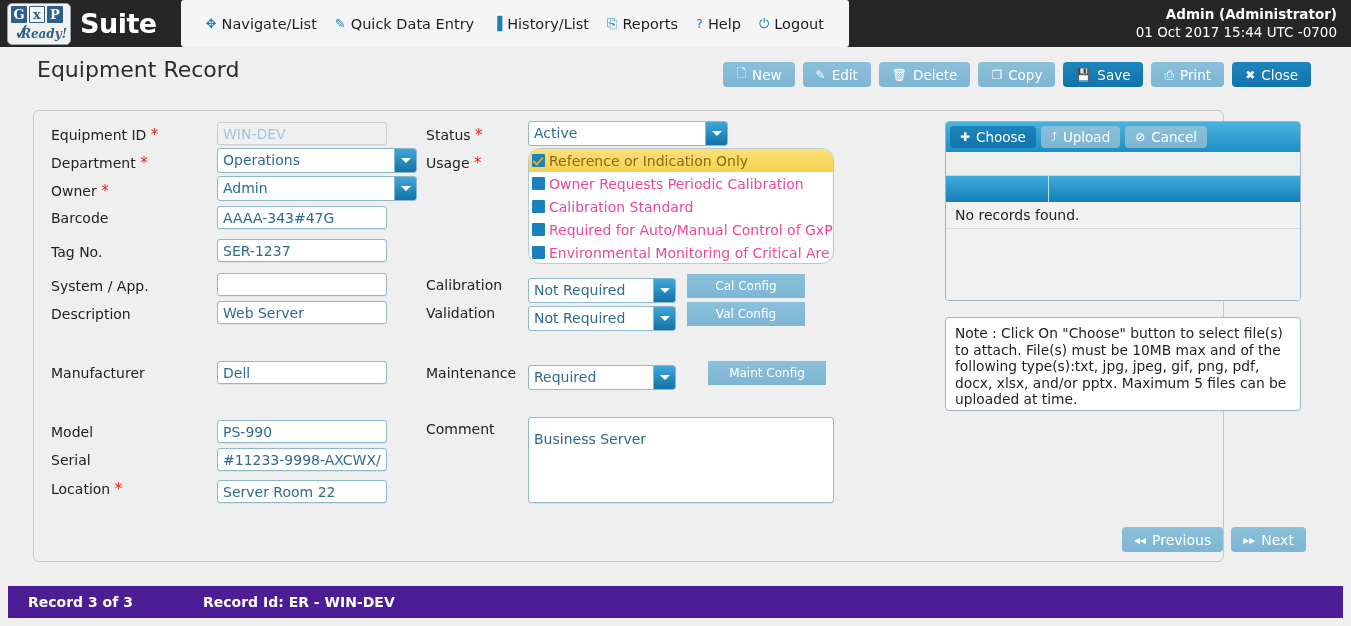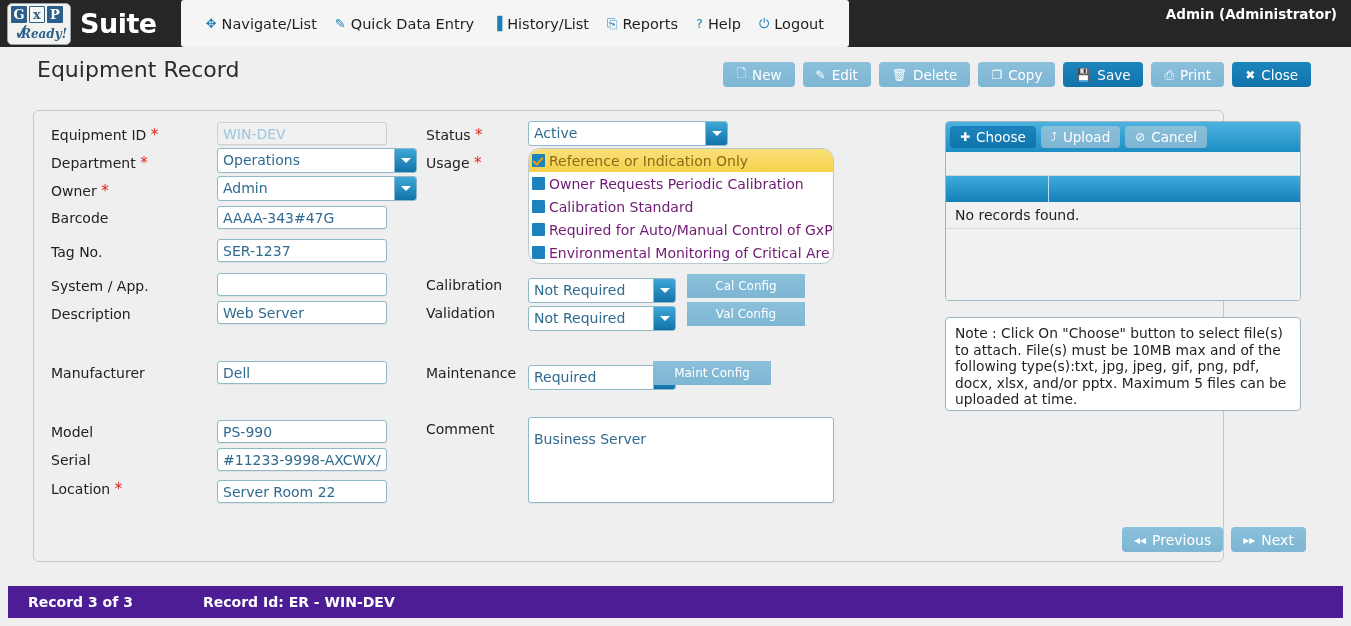--- a/index.html
+++ b/index.html
@@ -206,21 +206,21 @@
     overflow: hidden;
     box-shadow: inset 0 1px 2px rgba(0,0,0,0.10);
   }
   .mitem {
     display: flex;
     align-items: center;
     gap: 4px;
     height: 23px;
     padding: 0 3px;
     font-size: 14px;
-    color: #701a75;
+    color: #ec4899;
     white-space: nowrap;
     cursor: pointer;
   }
   .mitem .cbox {
     width: 13px; height: 13px;
     background: #1b82bd;
     flex: 0 0 13px;
     position: relative;
     border-radius: 1px;
   }
@@ -378,20 +378,21 @@
       <span>Help</span>
     </div>
     <div class="navitem">
       <span class="nicon">⏻</span>
       <span>Logout</span>
     </div>
   </div>
 
   <div class="userinfo">
     <div class="uname">Admin (Administrator)</div>
+    <div>01 Oct 2017 15:44 UTC -0700</div>
   </div>
 </div>
 
 <div class="titlerow">
   <div class="pagetitle">Equipment Record</div>
 </div>
 
 <div class="toolbar">
   <div class="btn">
     <span class="bic">🗋</span>
@@ -527,21 +528,21 @@
         </div>
     </div>
     <div class="cfgbtn" style="left:653px; top:191px; width:118px;">Val Config</div>
 
     <div class="combo" style="left:494px; top:254px; width:148px;">
       <div class="cval">Required</div>
       <div class="carrow">
           <i></i>
         </div>
     </div>
-    <div class="cfgbtn" style="left:619px; top:250px; width:118px;">Maint Config</div>
+    <div class="cfgbtn" style="left:674px; top:250px; width:118px;">Maint Config</div>
 
     <textarea class="inp" style="left: 494px; top: 306px; width: 306px; height: 86px;">Business Server</textarea>
 
     <div class="attpanel">
       <div class="attbar">
         <div class="btn strong">
           <span class="bic">✚</span>
           <span>Choose</span>
         </div>
         <div class="btn">

